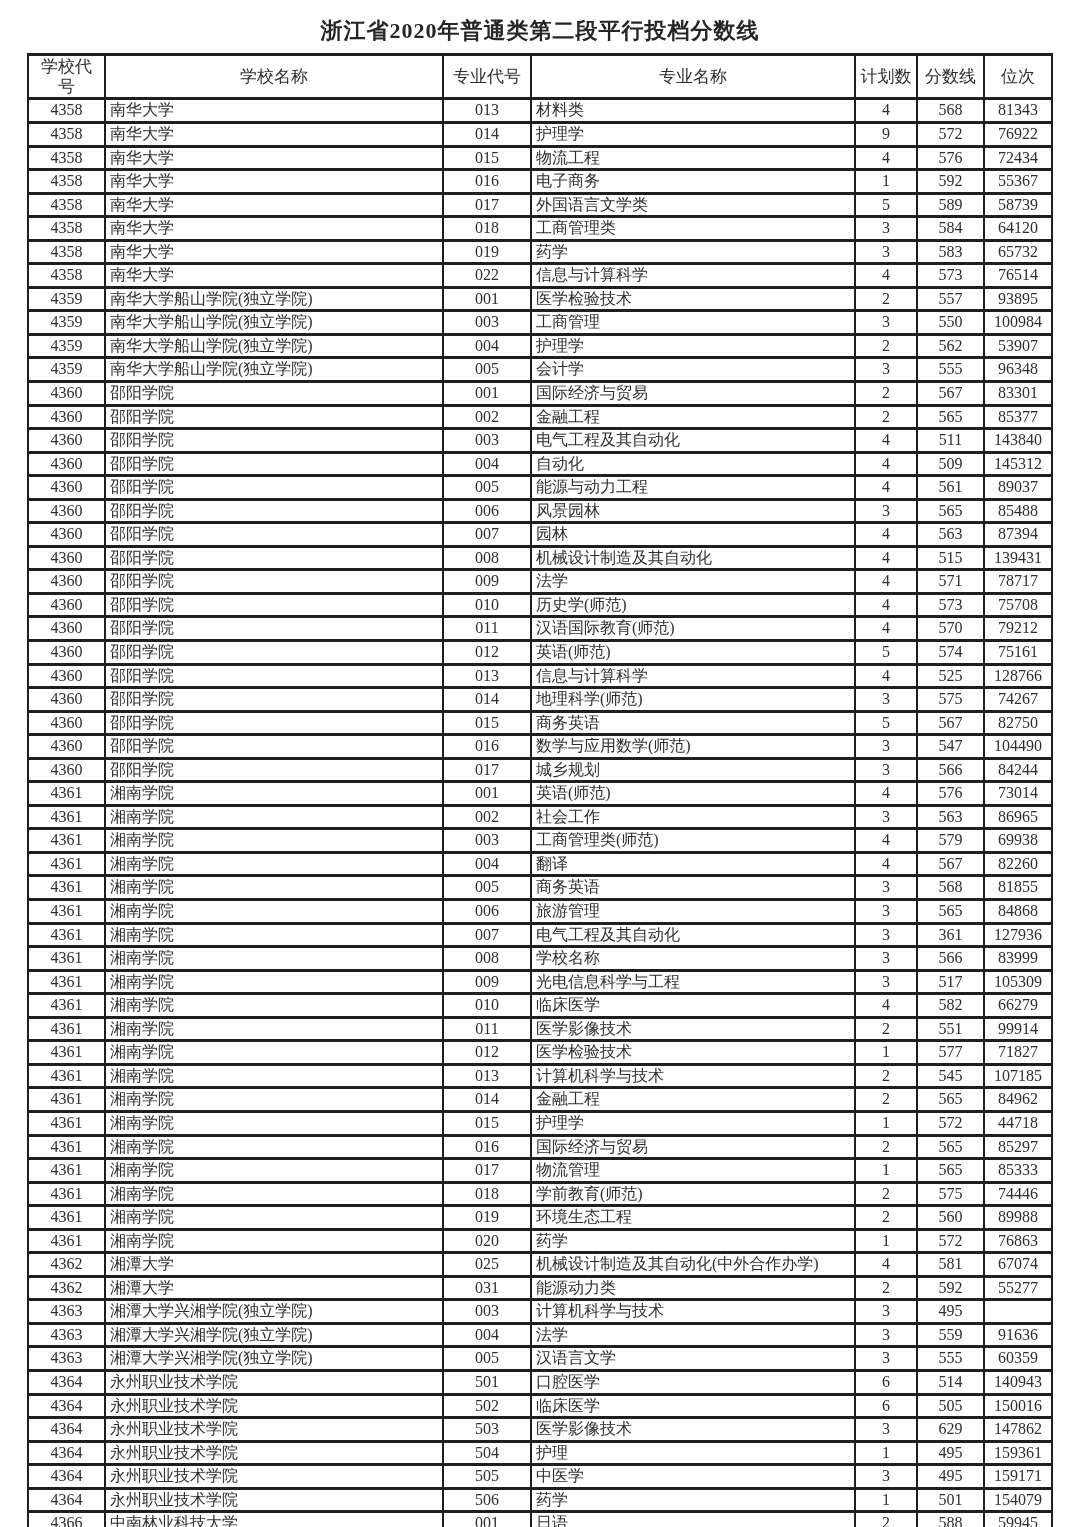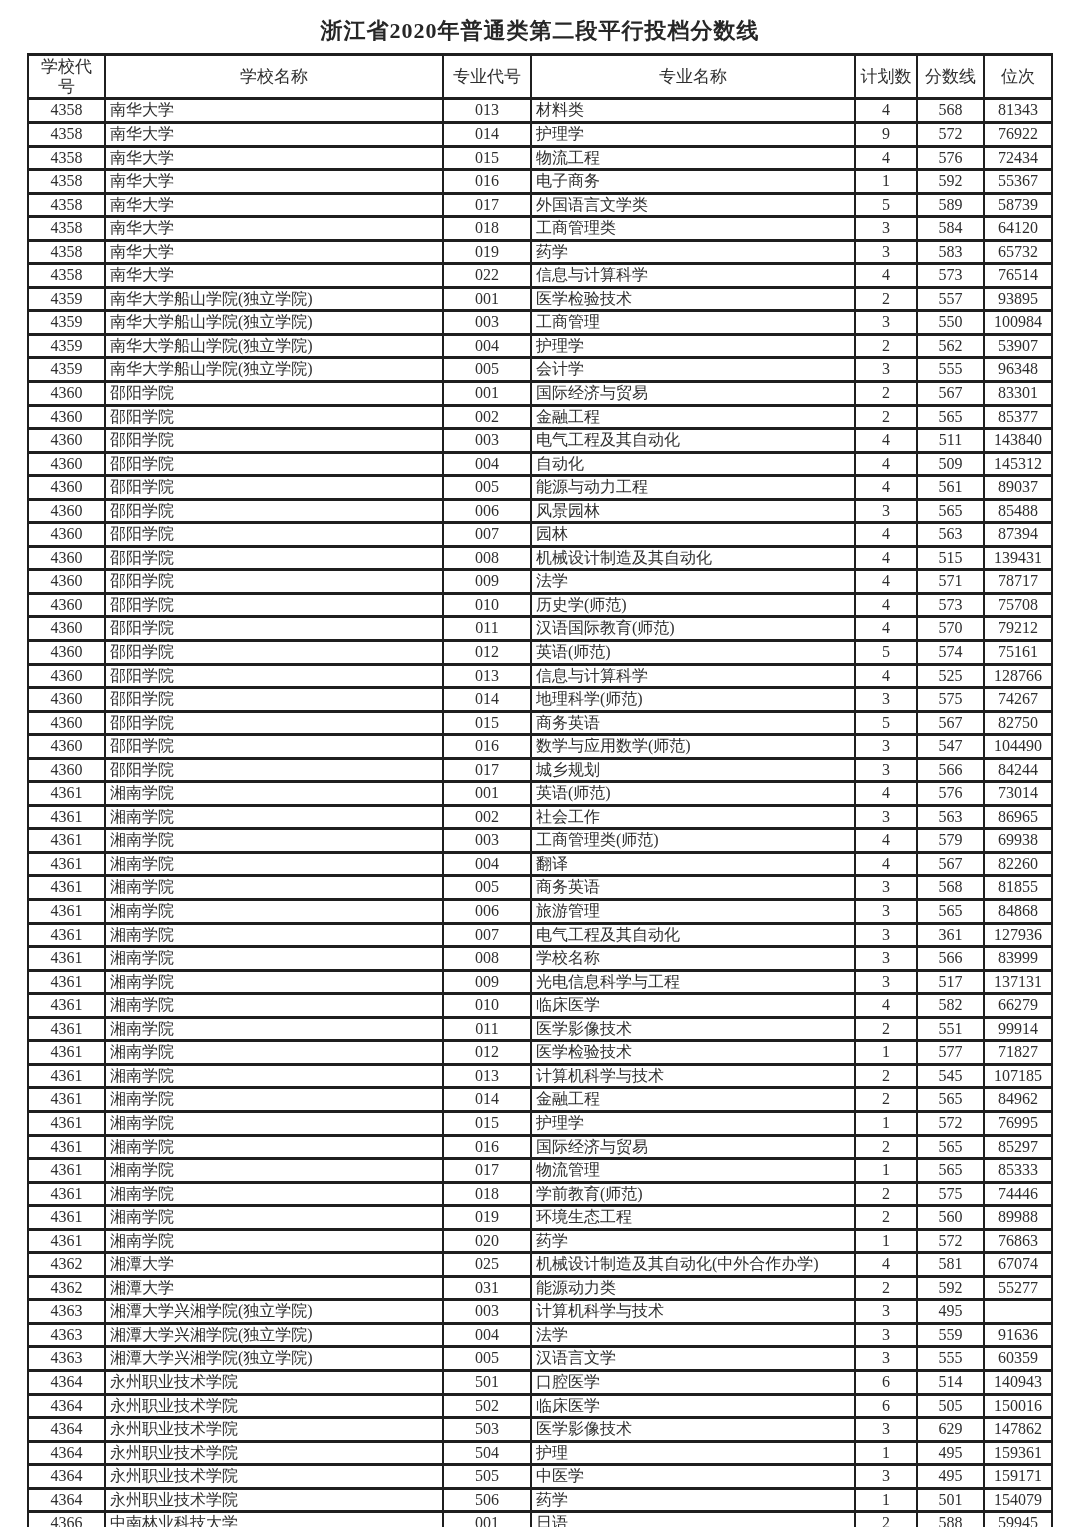--- a/index.html
+++ b/index.html
@@ -412,21 +412,21 @@
           <td class="cell-center">566</td>
           <td class="cell-center">83999</td>
         </tr>
         <tr>
           <td class="cell-center">4361</td>
           <td class="cell-left">湘南学院</td>
           <td class="cell-center">009</td>
           <td class="cell-left">光电信息科学与工程</td>
           <td class="cell-center">3</td>
           <td class="cell-center">517</td>
-          <td class="cell-center">137131</td>
+          <td class="cell-center">105309</td>
         </tr>
         <tr>
           <td class="cell-center">4361</td>
           <td class="cell-left">湘南学院</td>
           <td class="cell-center">010</td>
           <td class="cell-left">临床医学</td>
           <td class="cell-center">4</td>
           <td class="cell-center">582</td>
           <td class="cell-center">66279</td>
         </tr>
@@ -466,21 +466,21 @@
           <td class="cell-center">565</td>
           <td class="cell-center">84962</td>
         </tr>
         <tr>
           <td class="cell-center">4361</td>
           <td class="cell-left">湘南学院</td>
           <td class="cell-center">015</td>
           <td class="cell-left">护理学</td>
           <td class="cell-center">1</td>
           <td class="cell-center">572</td>
-          <td class="cell-center">76995</td>
+          <td class="cell-center">44718</td>
         </tr>
         <tr>
           <td class="cell-center">4361</td>
           <td class="cell-left">湘南学院</td>
           <td class="cell-center">016</td>
           <td class="cell-left">国际经济与贸易</td>
           <td class="cell-center">2</td>
           <td class="cell-center">565</td>
           <td class="cell-center">85297</td>
         </tr>

